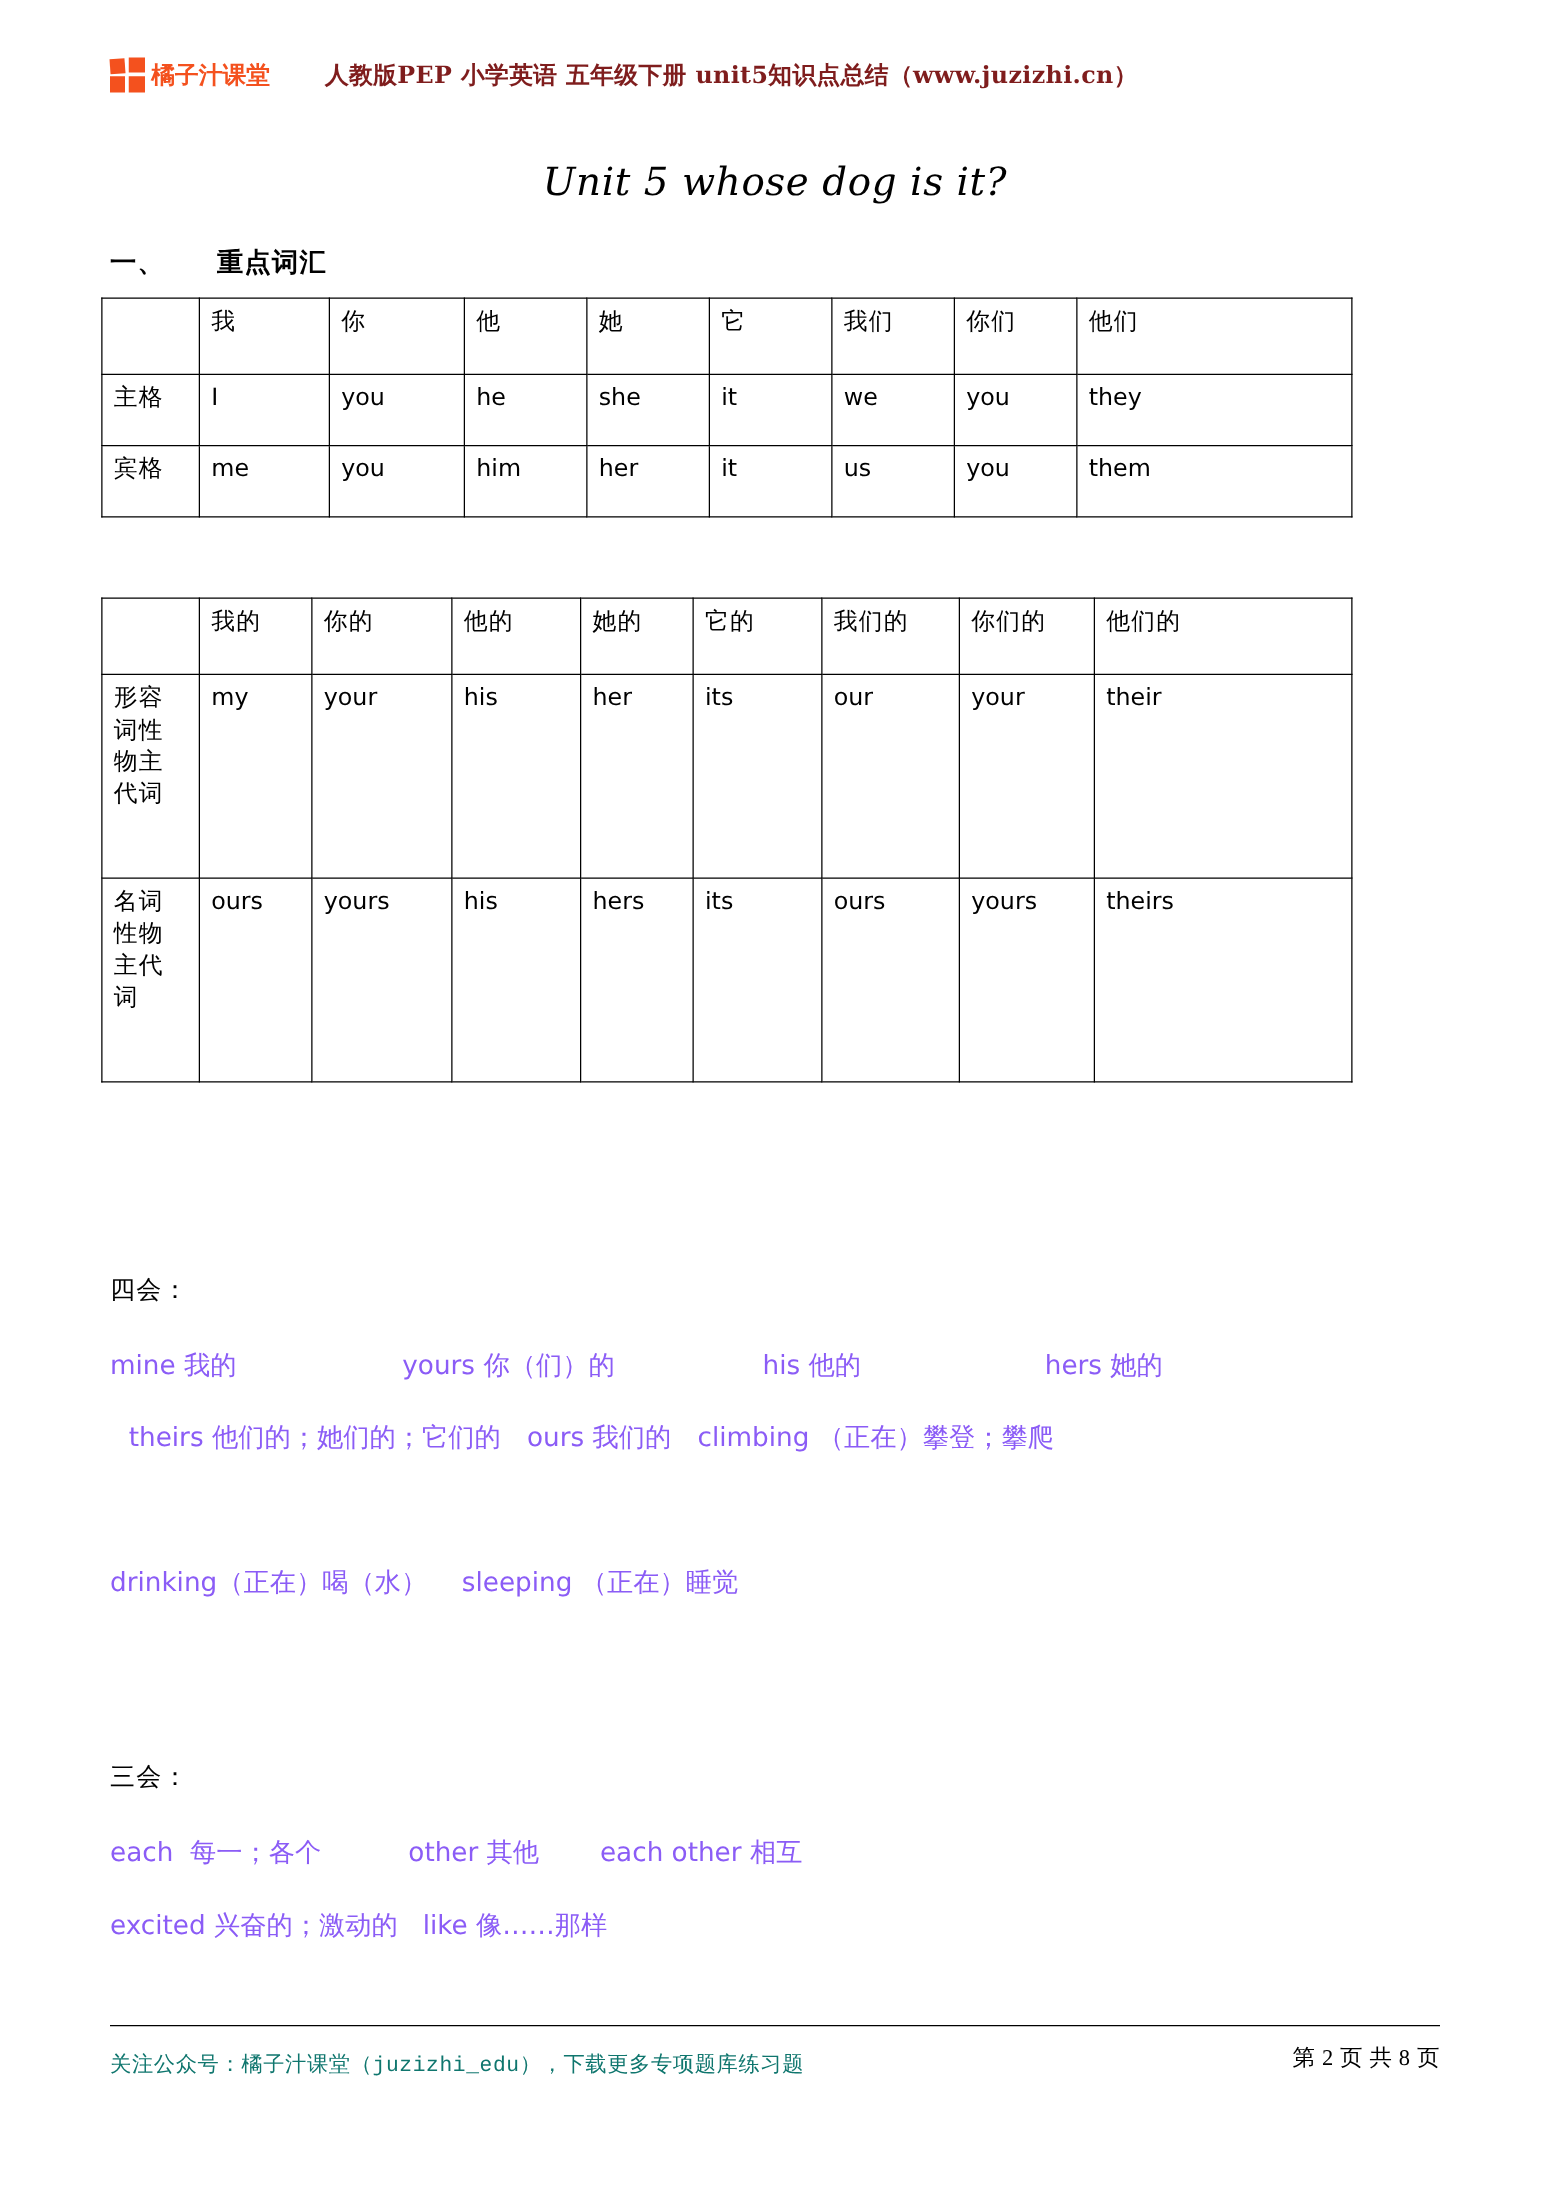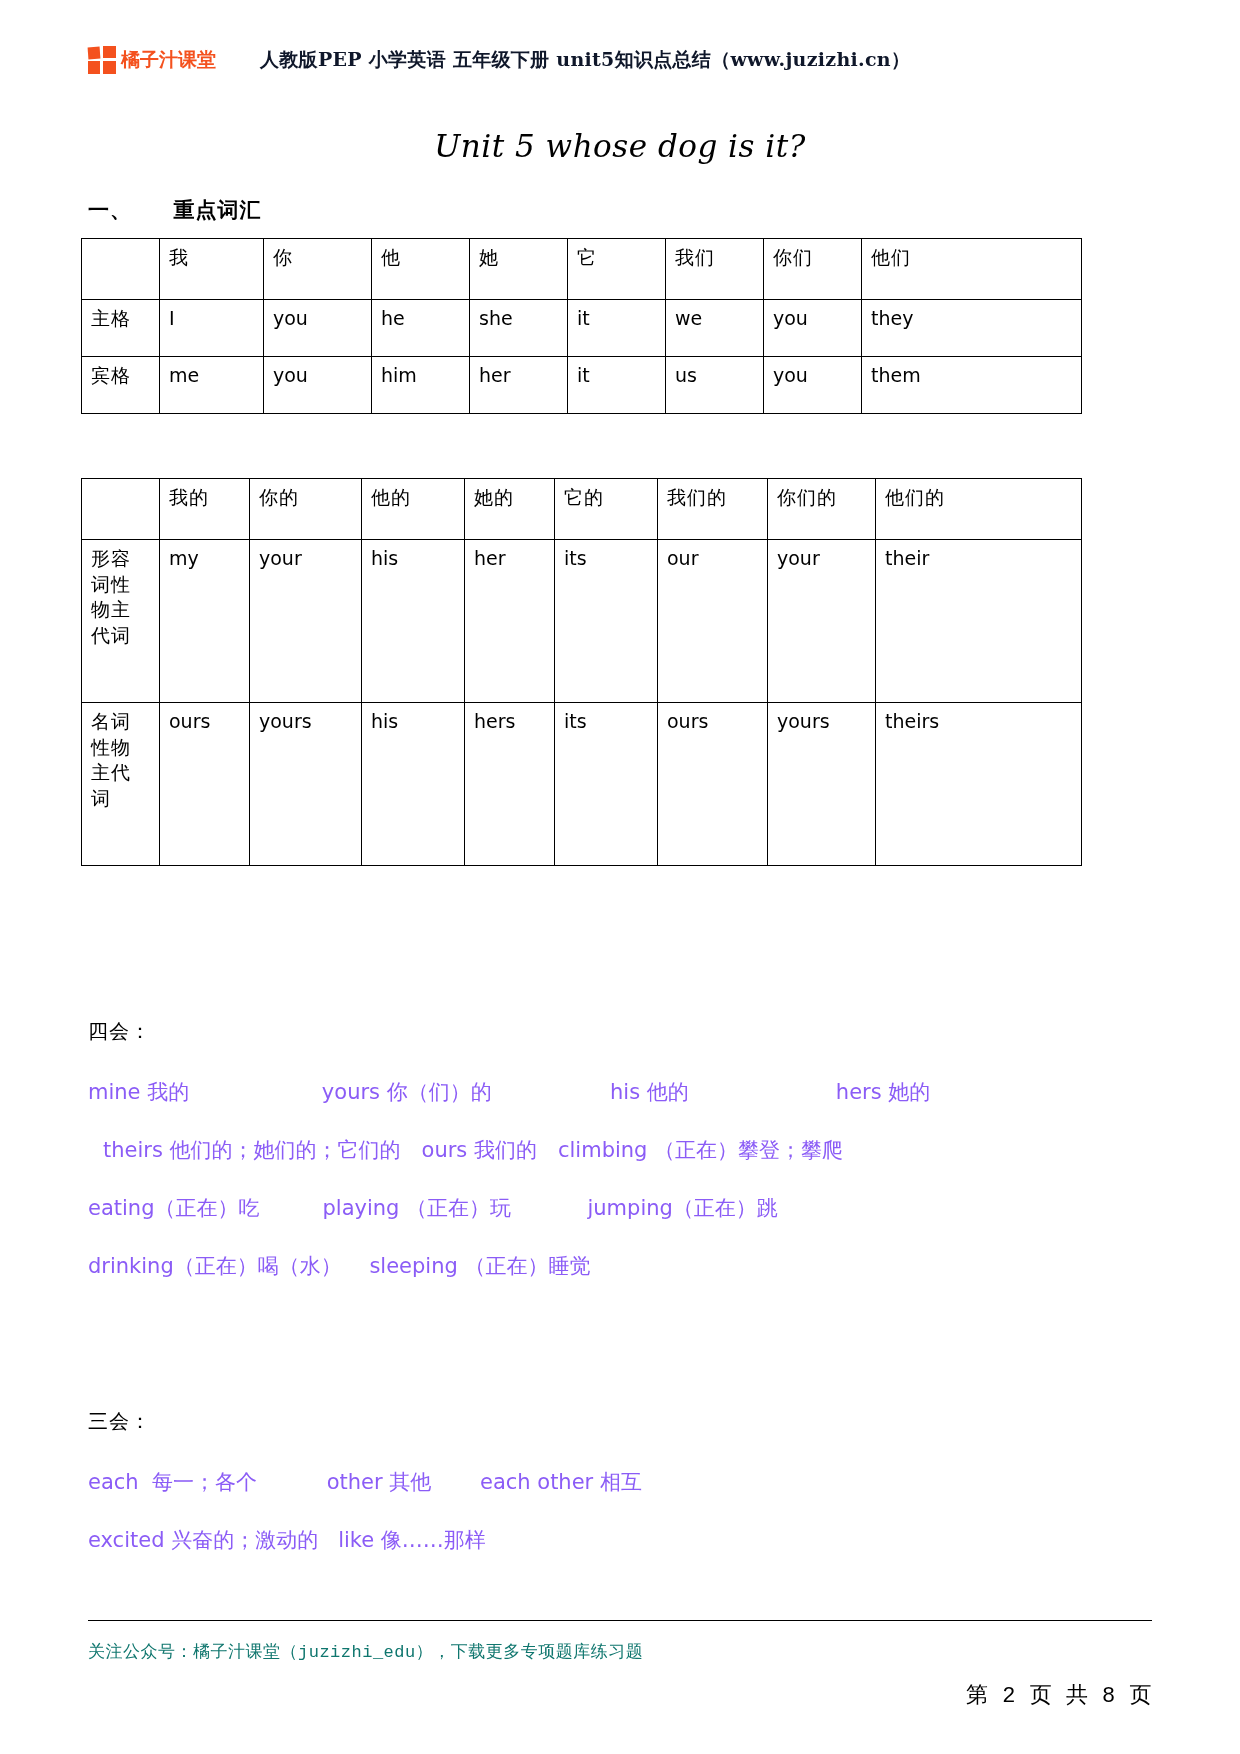--- a/index.html
+++ b/index.html
@@ -62,21 +62,21 @@
     font-size: 19px;
     font-weight: bold;
     color: #F4511E;
     letter-spacing: 0px;
     white-space: nowrap;
   }
   .header-title {
     font-family: "DejaVu Serif", "Liberation Serif", serif;
     font-size: 19px;
     font-weight: bold;
-    color: #0f172a;
+    color: #7f1d1d;
     margin-left: 44px;
     white-space: nowrap;
     letter-spacing: 0.3px;
   }
 
   
   .doc-title {
     position: absolute;
     left: 0;
     top: 128px;
@@ -189,23 +189,23 @@
     top: 1640px;
     font-family: Liberation Mono, monospace;
     font-size: 17px;
     color: #0f766e;
     letter-spacing: 0.5px;
     white-space: pre;
   }
   .footer-right {
     position: absolute;
     right: 88px;
-    top: 1680px;
-    font-family: Liberation Mono, monospace;
-    font-size: 22px;
+    top: 1634px;
+    font-family: Liberation Serif, serif;
+    font-size: 18px;
     color: #000;
     letter-spacing: 0.5px;
     white-space: pre;
   }
 </style>
 </head>
 <body>
 
 <div class="page">
 
@@ -321,21 +321,20 @@
         <td class="eng">yours</td>
         <td class="eng">theirs</td>
       </tr>
     </tbody>
   </table>
 
   <div class="block-label" style="left:88px; top:1018px;">四会：</div>
 
   <div class="text-line" style="top:1078px;">mine 我的　　　　　　 yours 你（们）的　　　　　  his 他的　　　　　　　hers 她的</div>
   <div class="text-line indent" style="top:1136px;">theirs 他们的；她们的；它们的　ours 我们的　climbing （正在）攀登；攀爬</div>
-  <div class="text-line" style="top:1194px;">eating（正在）吃　　　playing （正在）玩　　　  jumping（正在）跳</div>
   <div class="text-line" style="top:1252px;">drinking（正在）喝（水）　 sleeping （正在）睡觉</div>
 
   <div class="block-label" style="left:88px; top:1408px;">三会：</div>
 
   <div class="text-line" style="top:1468px;">each  每一；各个　　　 other 其他　　 each other 相互</div>
   <div class="text-line" style="top:1526px;">excited 兴奋的；激动的   like 像……那样</div>
 
   <div class="footer-rule"></div>
   <div class="footer-left">关注公众号：橘子汁课堂（juzizhi_edu），下载更多专项题库练习题</div>
   <div class="footer-right">第 2 页 共 8 页</div>

